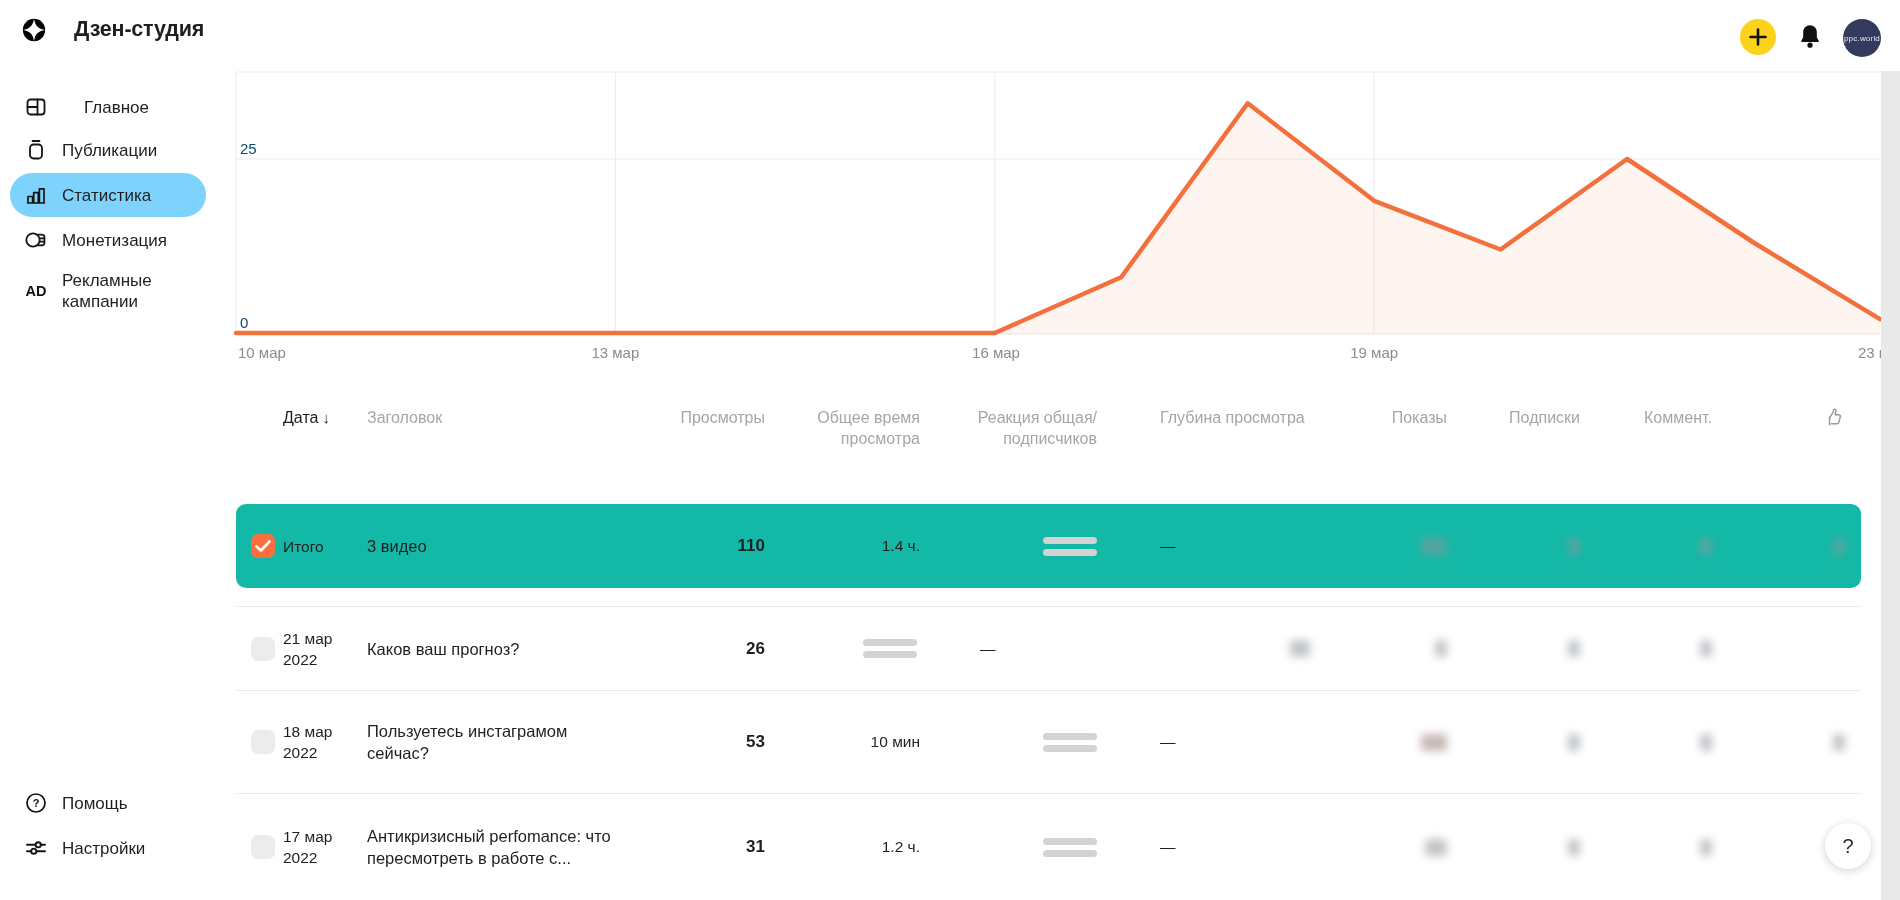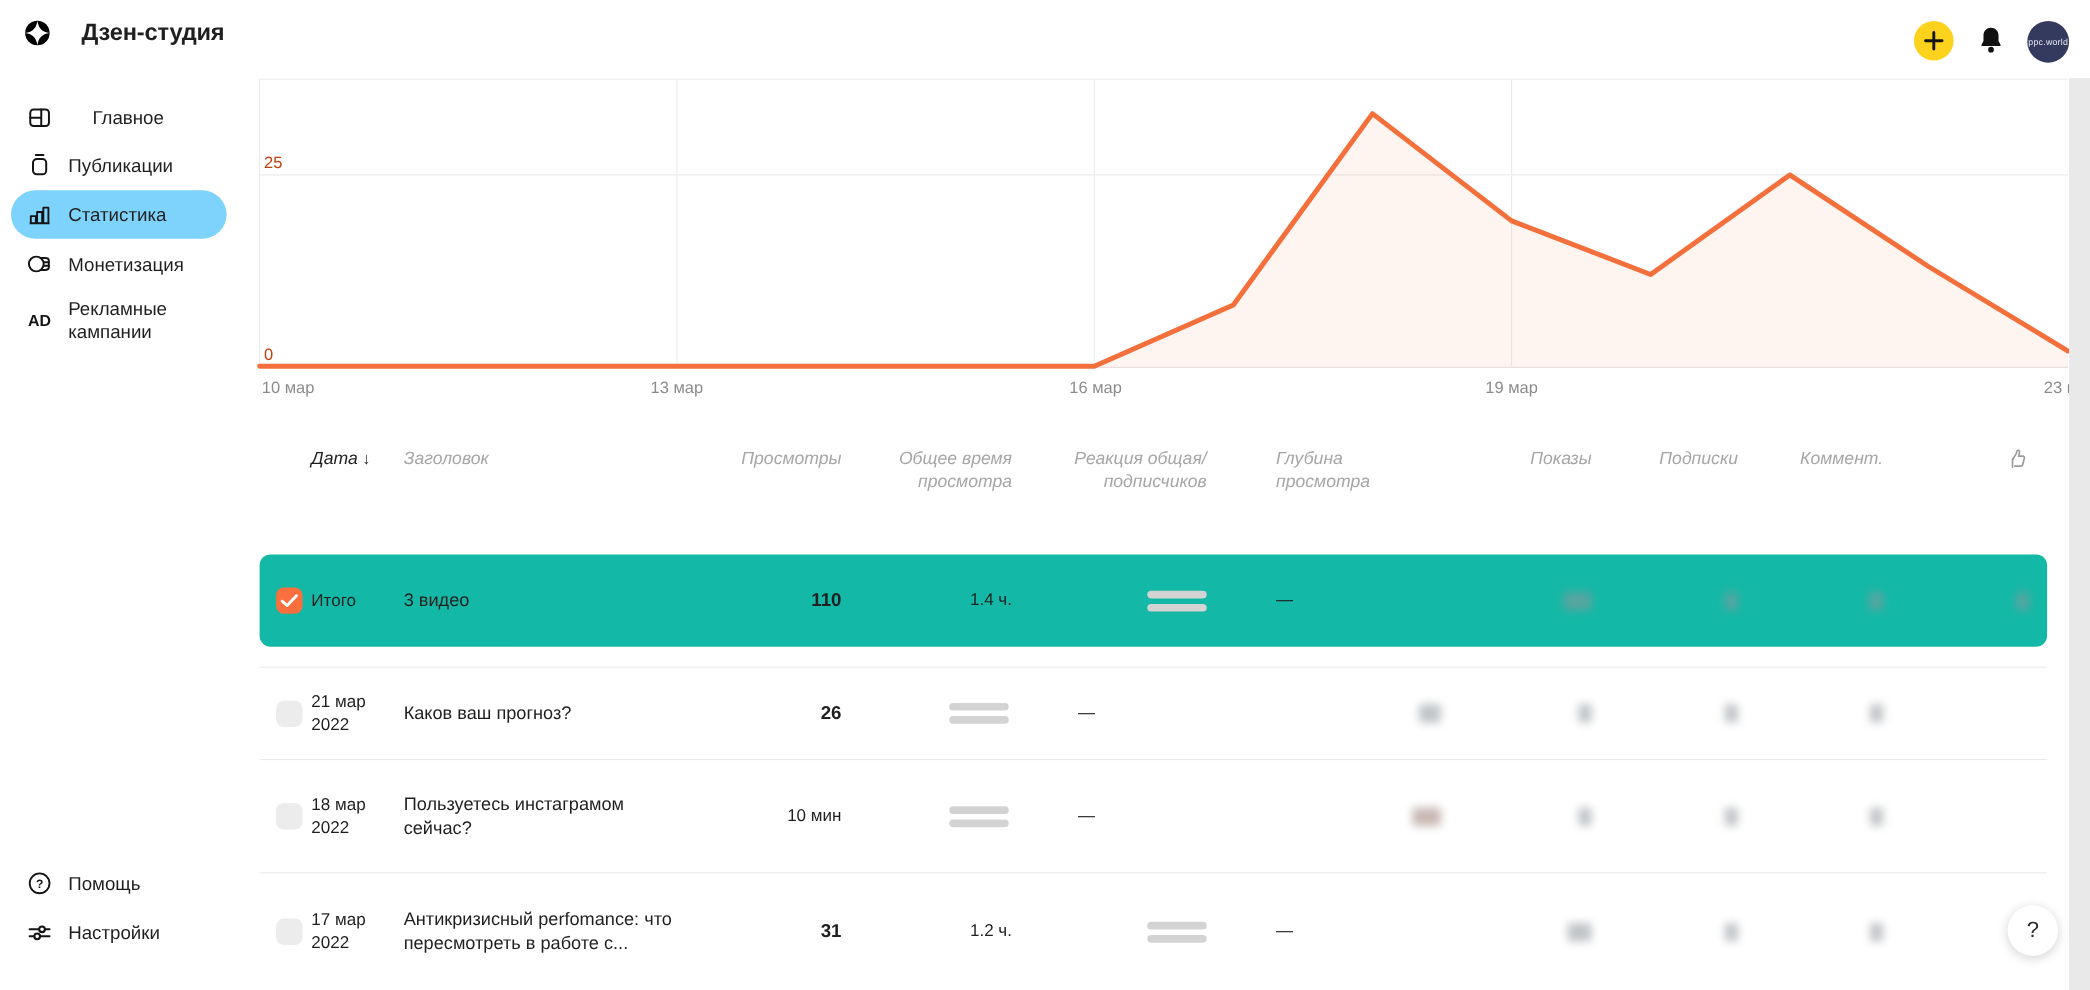--- a/index.html
+++ b/index.html
@@ -24,30 +24,30 @@
   .nav-icon { flex:0 0 24px; width:24px; height:24px; }
   
   .plus-btn { position:absolute; left:1740px; top:19px; width:36px; height:36px; border-radius:50%;
     background:#fcd21d; display:flex; align-items:center; justify-content:center; cursor:pointer; }
   .bell-btn { position:absolute; left:1797px; top:22px; width:26px; height:30px; cursor:pointer; }
   .avatar { position:absolute; left:1843px; top:19px; width:38px; height:38px; border-radius:50%;
     background:#333a5e; display:flex; align-items:center; justify-content:center; cursor:pointer; }
   .avatar span { color:#e9ebf4; font-size:8px; letter-spacing:.2px; }
   
   #chart-svg { position:absolute; left:0; top:0; }
-  .ylabel { position:absolute; font-size:15px; color:#c2410c; }
+  .ylabel { position:absolute; font-size:15px; color:#0c4a6e; }
   .xlabel { position:absolute; top:344px; font-size:15px; color:#8c8c8c; white-space:nowrap; }
   
   .thead, .trow {
     display:grid;
     grid-template-columns: 47px 84px 273px 125px 155px 180px 210px 137px 133px 132px 133px;
     width:1625px;
   }
   .thead { position:absolute; left:236px; top:407px; font-size:16px; color:#a6a6a6; line-height:21px; }
-  .thead .hc { display:flex; align-items:flex-start;font-style:italic; }
+  .thead .hc { display:flex; align-items:flex-start; }
   .hc--right { justify-content:flex-end; text-align:right; }
   .hc--date { color:#1f1f1f; gap:4px; }
   .hc--depth { padding-left:60px; }
   .hc--reaction { padding-right:3px; }
   .sort-arrow { font-size:15px; }
   #rows { position:absolute; left:236px; top:0; width:1625px; height:900px; }
   .trow { position:absolute; left:0; cursor:pointer; }
   .trow--line { border-top:1px solid #eaeaea; }
   .trow--highlight { background:#14b8a6; border-radius:10px; }
   .cell { display:flex; align-items:center; }
@@ -276,20 +276,21 @@
       <div class="trow trow--line" style="top: 690px; height: 103px;">
       <div class="cell cell--cb">
         <div class="cb">
           
         </div>
       </div>
       <div class="cell date-cell">
           <span><span class="d1">18 мар</span><br class="dbr"><span class="d2">2022</span></span>
         </div>
       <div class="cell title-cell">Пользуетесь инстаграмом сейчас?</div>
+      <div class="cell cell--right views-cell">53</div>
       <div class="cell cell--right time-cell">10 мин</div>
       <div class="cell cell--reaction">
         <div class="reaction-bars">
             <div class="bar"></div>
             <div class="bar"></div>
           </div>
       </div>
       <div class="cell cell--depth">—</div>
       <div class="cell cell--right">
           <div class="blur-blob bb-imp blur-blob--warm" style="width: 26px;"></div>

